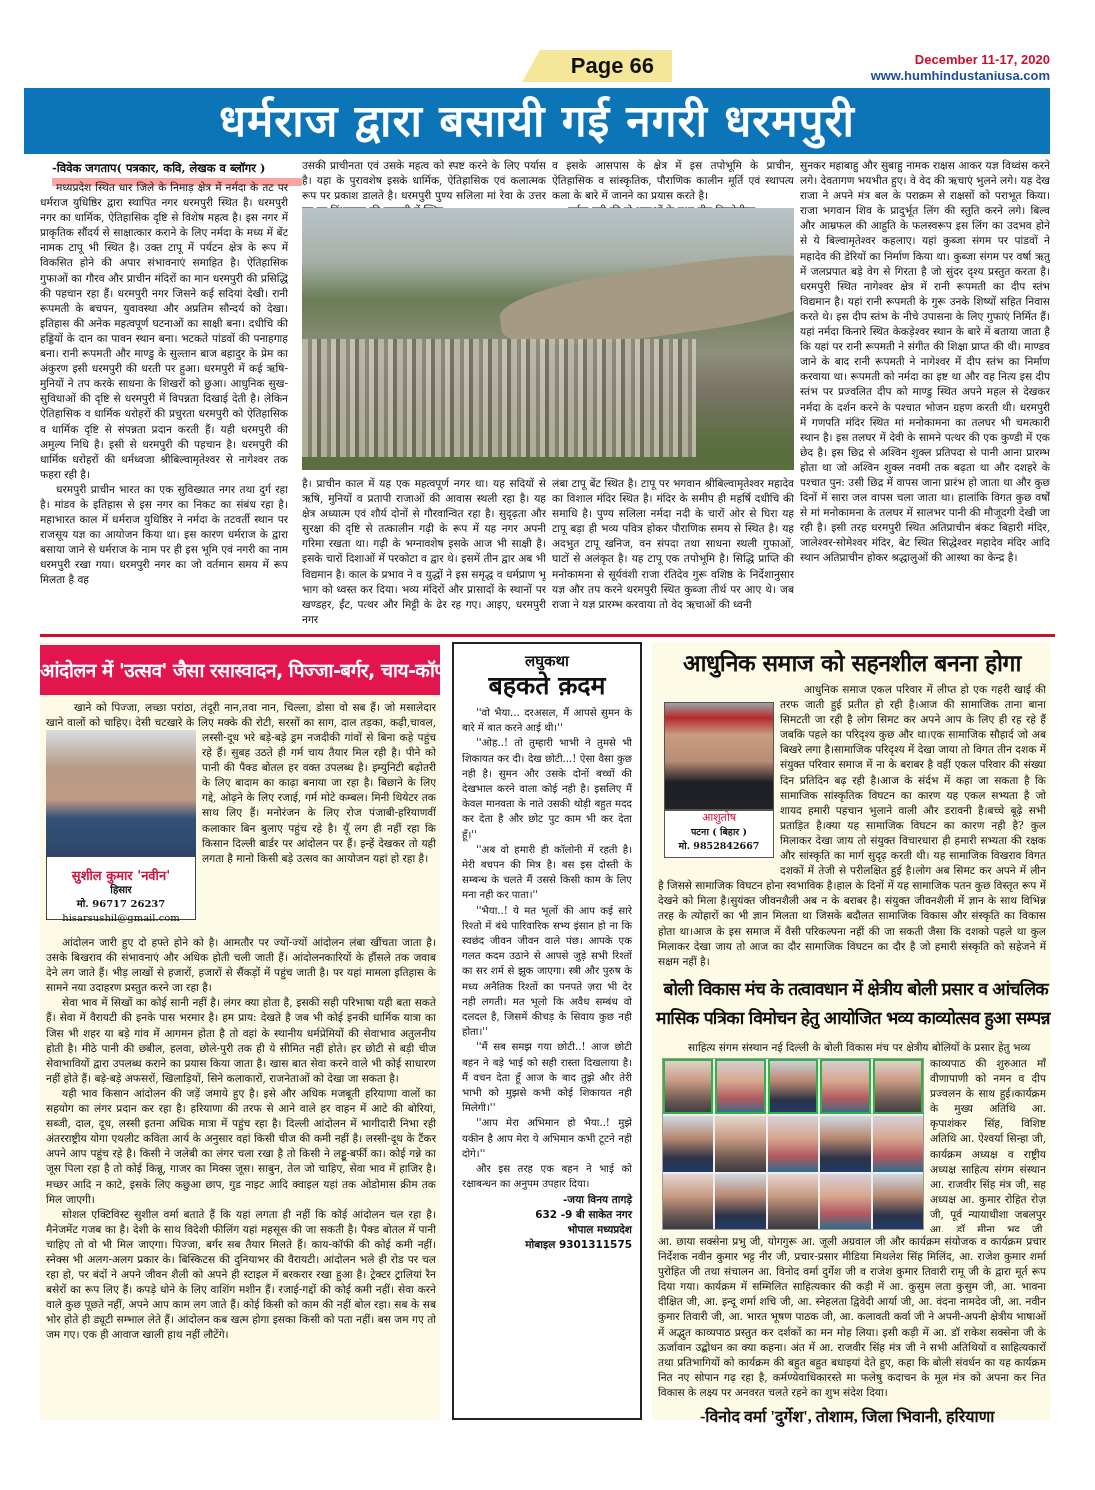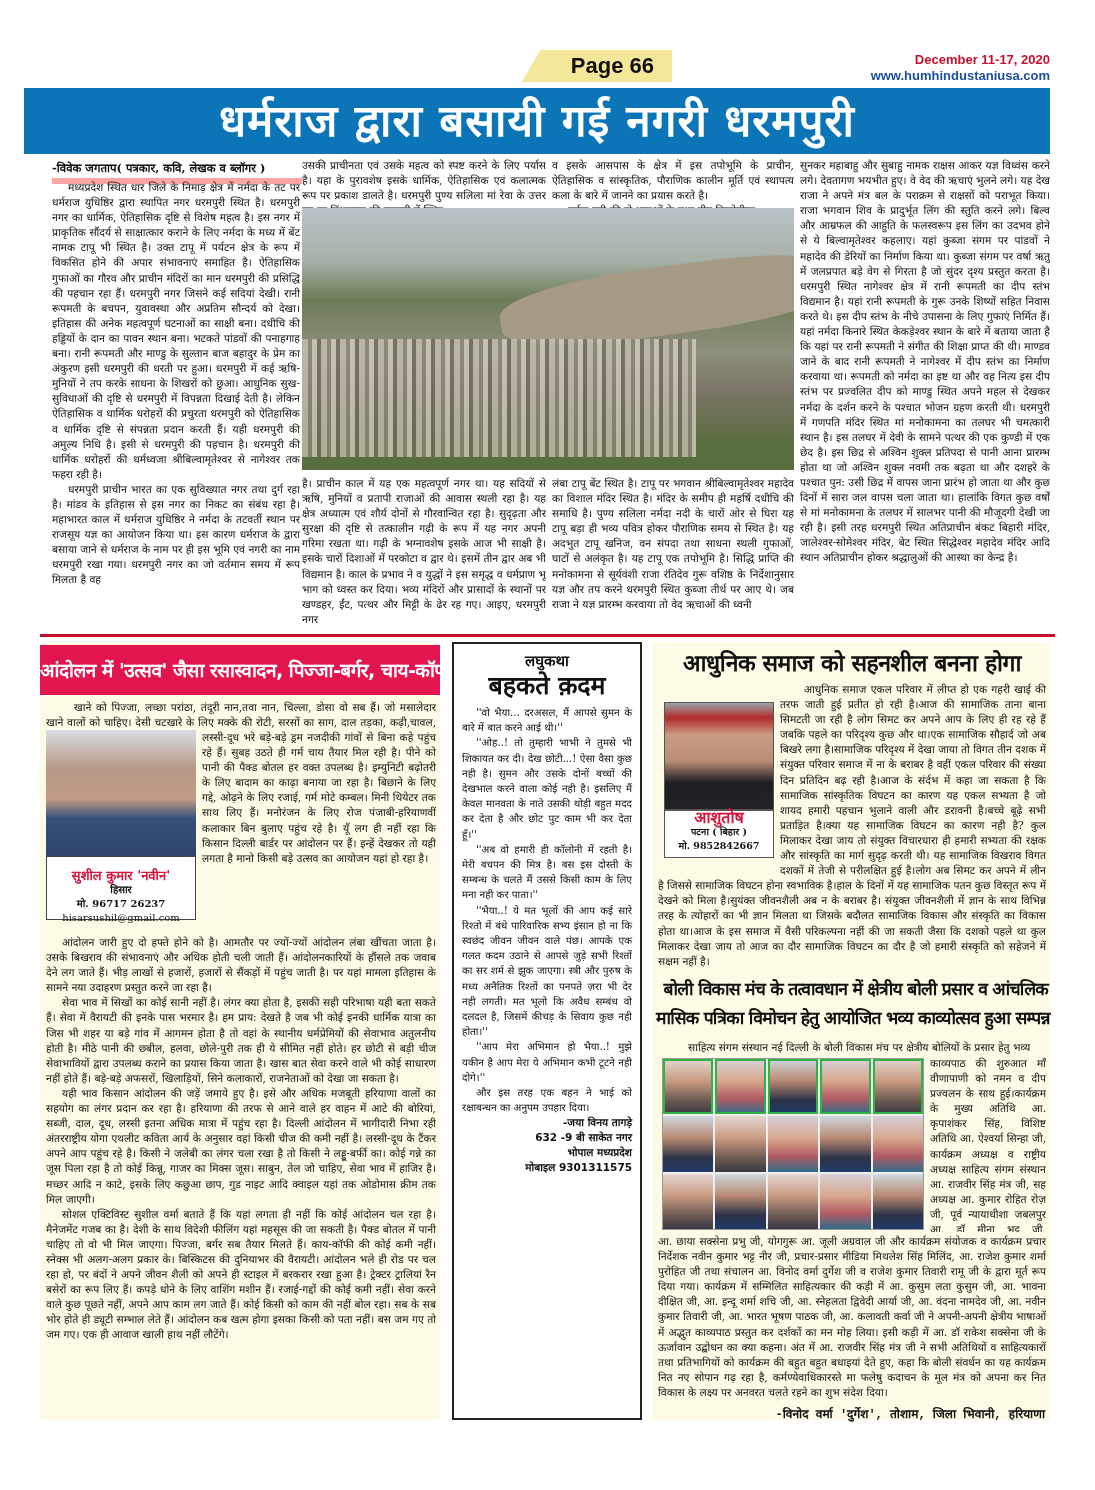--- a/index.html
+++ b/index.html
@@ -5,21 +5,21 @@
 *{box-sizing:border-box;margin:0;padding:0}
 body{width:1095px;height:1490px;background:#fff;font-family:"DejaVu Serif","Liberation Serif",serif;color:#111;position:relative;overflow:hidden}
 .masthead{position:absolute;left:24px;top:50px;width:1026px;height:32px}
 .brand{position:absolute;left:0;top:0;width:520px;height:32px;background:#0a8c4e;color:#fff;font-family:"DejaVu Sans",sans-serif;font-weight:bold;font-size:21px;line-height:32px;padding-left:4px}
 .brand .usa{font-style:italic;font-size:15px;margin-left:6px}
 .pagebox{position:absolute;left:498px;top:0;width:150px;height:32px;background:#f5e79a;clip-path:polygon(12% 0,100% 0,100% 100%,0 100%);font-family:"Liberation Sans",sans-serif;font-weight:bold;font-size:22px;line-height:32px;text-align:right;padding-right:18px}
 .dateblk{position:absolute;right:0;top:2px;text-align:right;font-family:"Liberation Sans",sans-serif;font-size:13px;line-height:16px}
 .dateblk .d{color:#c8102e;font-weight:bold}
 .dateblk .u{color:#1d4f9b;font-weight:bold}
 .headline{position:absolute;left:24px;top:88px;width:1026px;height:66px;background:#0c75b8;color:#fff;font-family:"DejaVu Sans",sans-serif;font-weight:bold;font-size:44px;line-height:66px;text-align:center;letter-spacing:1px}
-.byline{position:absolute;left:52px;top:160px;width:250px;font-size:11.5px;font-weight:bold;border-bottom:6px solid #fca5a5;padding-bottom:3px}
+.byline{position:absolute;left:52px;top:160px;width:250px;font-size:11.5px;font-weight:bold;border-bottom:8px solid #fca5a5;padding-bottom:3px}
 .col{position:absolute;font-size:10.6px;line-height:15.1px;text-align:justify;overflow:hidden}
 .col p{text-indent:16px}
 .photo-main{position:absolute;left:302px;top:208px;width:492px;height:262px;background:linear-gradient(180deg,#b9c3c8 0%,#a8b1a8 20%,#6b7d57 35%,#8e8f7c 55%,#7a7466 70%,#5a6f3f 90%);overflow:hidden}
 .photo-main .river{position:absolute;left:40%;top:22%;width:70%;height:26%;background:#a59a84;transform:rotate(-8deg);border-radius:40%}
 .photo-main .town{position:absolute;left:0;top:50%;width:80%;height:45%;background:repeating-linear-gradient(90deg,#c9c2b6 0 6px,#8e8678 6px 10px,#d8d2c4 10px 15px,#6e6a5e 15px 19px);opacity:.75}
 .divider-red{position:absolute;left:40px;top:634px;width:1015px;height:3px;background:#c8102e}
 .left-box{position:absolute;left:40px;top:642px;width:400px;height:778px;background:#fdfbe6}
 .red-banner{position:absolute;left:40px;top:645px;width:400px;height:50px;background:#e2154f;color:#fff;font-family:"DejaVu Sans",sans-serif;font-weight:bold;font-size:19px;line-height:50px;text-align:center;letter-spacing:-.5px;white-space:nowrap;overflow:hidden}
 .person1{position:absolute;left:46px;top:730px;width:150px;height:126px;background:linear-gradient(180deg,#d9dde3 0%,#b69a86 30%,#c19b86 55%,#35517a 70%,#2d4569 100%)}
 .person1-card{position:absolute;left:46px;top:856px;width:150px;height:64px;background:#fff;border:1px solid #444;text-align:center;font-size:10px;line-height:14px;padding-top:12px}
@@ -27,45 +27,45 @@
 .story-box{position:absolute;left:452px;top:642px;width:190px;height:778px;border:2px solid #222;background:#fff;padding:4px 8px}
 .story-box .kick{font-family:"DejaVu Sans",sans-serif;font-weight:bold;font-size:15px;text-align:center;margin-top:2px}
 .story-box .ttl{font-family:"DejaVu Sans",sans-serif;font-weight:bold;font-size:25px;text-align:center;line-height:32px;margin-bottom:3px}
 .story-box .body{font-size:10.2px;line-height:15.2px;text-align:justify}
 .story-box .body p{text-indent:14px}
 .story-box .sig{text-align:right;font-weight:bold;font-family:"DejaVu Sans",sans-serif;font-size:10.5px;line-height:15px}
 .right-box{position:absolute;left:652px;top:642px;width:398px;height:778px;background:#fdfbe6}
 .rb-title{position:absolute;left:656px;top:648px;width:392px;font-family:"DejaVu Sans",sans-serif;font-weight:bold;font-size:23px;line-height:30px;text-align:center;letter-spacing:-.5px}
 .person2{position:absolute;left:664px;top:702px;width:110px;height:108px;background:linear-gradient(180deg,#9aa4a8 0%,#b42a2a 14%,#c89b82 30%,#b98c74 55%,#1d1f25 75%,#202226 100%);border:1px solid #555}
 .person2-card{position:absolute;left:664px;top:810px;width:110px;height:48px;background:#fff;border:1px solid #555;text-align:center;font-size:9.5px;line-height:14px}
-.person2-card .nm{color:#d4143c;font-weight:bold;font-size:16px}
+.person2-card .nm{color:#d4143c;font-weight:normal;font-size:11px}
 .rb-title2{position:absolute;left:656px;top:975px;width:392px;font-family:"DejaVu Sans",sans-serif;font-weight:bold;font-size:17.5px;line-height:29px;text-align:right;letter-spacing:-.8px;white-space:nowrap}
 .collage{position:absolute;left:662px;top:1058px;width:262px;height:172px;display:grid;grid-template-columns:repeat(5,1fr);grid-template-rows:repeat(3,1fr);gap:2px;background:#eee;border:1px solid #999}
 .collage div{background:linear-gradient(180deg,#e4d6d0 0%,#c99a82 40%,#6d5a52 75%,#3a3a44 100%)}
 .collage div:nth-child(-n+5){outline:2px solid #2fb344;outline-offset:-2px}
 .collage div:nth-child(2n){background:linear-gradient(180deg,#d7d0d8 0%,#d7a78d 40%,#b25a62 72%,#2f6d8a 100%)}
 .collage div:nth-child(3n){background:linear-gradient(180deg,#cfd8e0 0%,#b88870 40%,#2c3348 75%,#1f3a6a 100%)}
-.endsig{position:absolute;left:700px;top:1405px;width:345px;text-align:right;font-family:Liberation Mono, monospace;font-weight:bold;font-size:12px}
+.endsig{position:absolute;left:700px;top:1405px;width:345px;text-align:left;font-family:Liberation Serif, serif;font-weight:bold;font-size:16px}
 </style>
 </head>
 <body>
 
 <div class="masthead">
   <div class="pagebox">Page 66</div>
   <div class="dateblk">
     <div class="d">December 11-17, 2020</div>
     <div class="u">www.humhindustaniusa.com</div>
   </div>
 </div>
 
 <div class="headline">धर्मराज द्वारा बसायी गई नगरी धरमपुरी</div>
 
 <div class="byline">-विवेक जगताप( पत्रकार, कवि, लेखक व  ब्लॉगर )</div>
 
-<div class="col" style="left:52px;top:180px;width:248px;height:452px;">
+<div class="col" style="left:40px;top:180px;width:248px;height:452px;">
   <p>मध्यप्रदेश स्थित धार जिले के निमाड़ क्षेत्र में नर्मदा के तट पर धर्मराज युधिष्ठिर द्वारा स्थापित नगर धरमपुरी स्थित है। धरमपुरी नगर का धार्मिक, ऐतिहासिक दृष्टि से विशेष महत्व है। इस नगर में प्राकृतिक सौंदर्य से साक्षात्कार कराने के लिए नर्मदा के मध्य में बेंट नामक टापू भी स्थित है। उक्त टापू में पर्यटन क्षेत्र के रूप में विकसित होने की अपार संभावनाएं समाहित है। ऐतिहासिक गुफाओं का गौरव और प्राचीन मंदिरों का मान धरमपुरी की प्रसिद्धि की पहचान रहा हैं। धरमपुरी नगर जिसने कई सदियां देखी। रानी रूपमती के बचपन, युवावस्था और अप्रतिम सौन्दर्य को देखा। इतिहास की अनेक महत्वपूर्ण घटनाओं का साक्षी बना। दधीचि की हड्डियों के दान का पावन स्थान बना। भटकते पांडवों की पनाहगाह बना। रानी रूपमती और माण्डु के सुल्तान बाज बहादुर के प्रेम का अंकुरण इसी धरमपुरी की धरती पर हुआ। धरमपुरी में कई ऋषि-मुनियों ने तप करके साधना के शिखरों को छुआ। आधुनिक सुख-सुविधाओं की दृष्टि से धरमपुरी में विपन्नता दिखाई देती है। लेकिन ऐतिहासिक व धार्मिक धरोहरों की प्रचुरता धरमपुरी को ऐतिहासिक व धार्मिक दृष्टि से संपन्नता प्रदान करती हैं। यही धरमपुरी की अमुल्य निधि है। इसी से धरमपुरी की पहचान है। धरमपुरी की धार्मिक धरोहरों की धर्मध्वजा श्रीबिल्वामृतेश्वर से नागेश्वर तक फहरा रही है।</p>
   <p>धरमपुरी प्राचीन भारत का एक सुविख्यात नगर तथा दुर्ग रहा है। मांडव के इतिहास से इस नगर का निकट का संबंध रहा है। महाभारत काल में धर्मराज युधिष्ठिर ने नर्मदा के तटवर्ती स्थान पर राजसूय यज्ञ का आयोजन किया था। इस कारण धर्मराज के द्वारा बसाया जाने से धर्मराज के नाम पर ही इस भूमि एवं नगरी का नाम धरमपुरी रखा गया। धरमपुरी नगर का जो वर्तमान समय में रूप मिलता है वह</p>
 </div>
 <div class="col" style="left:302px;top:158px;width:244px;height:50px;">
   <div>उसकी प्राचीनता एवं उसके महत्व को स्पष्ट करने के लिए पर्यास है। यहा के पुरावशेष इसके धार्मिक, ऐतिहासिक एवं कलात्मक रूप पर प्रकाश डालते है। धरमपुरी पुण्य सलिला मां रेवा के उत्तर तट पर विंध्याचल की तलहटी में स्थित</div>
 </div>
 <div class="col" style="left:552px;top:158px;width:242px;height:50px;">
   <div>व इसके आसपास के क्षेत्र में इस तपोभूमि के प्राचीन, ऐतिहासिक व सांस्कृतिक, पौराणिक कालीन मूर्ति एवं स्थापत्य कला के बारे में जानने का प्रयास करते है।</div>
   <p>नर्मदा नदी की दो धाराओं के मध्य तीन किलोमीटर</p>
 </div>
@@ -110,20 +110,21 @@
 </div>
 
 <div class="story-box">
   <div class="kick">लघुकथा</div>
   <div class="ttl">बहकते क़दम</div>
   <div class="body">
     <p>''वो भैया... दरअसल, मैं आपसे सुमन के बारे में बात करने आई थी।''</p>
     <p>''ओह..! तो तुम्हारी भाभी ने तुमसे भी शिकायत कर दी। देख छोटी...! ऐसा वैसा कुछ नही है। सुमन और उसके दोनों बच्चों की देखभाल करने वाला कोई नही है। इसलिए मैं केवल मानवता के नाते उसकी थोड़ी बहुत मदद कर देता है और छोट पुट काम भी कर देता हूँ।''</p>
     <p>''अब वो हमारी ही कॉलोनी में रहती है। मेरी बचपन की मित्र है। बस इस दोस्ती के सम्बन्ध के चलते मैं उससे किसी काम के लिए मना नही कर पाता।''</p>
     <p>''भैया..! ये मत भूलों की आप कई सारे रिश्तो में बंधे पारिवारिक सभ्य इंसान हो ना कि स्वछंद जीवन जीवन वाले पंछ। आपके एक गलत कदम उठाने से आपसे जुड़े सभी रिश्तों का सर शर्म से झुक जाएगा। स्त्री और पुरुष के मध्य अनैतिक रिश्तों का पनपते ज़रा भी देर नही लगती। मत भूलो कि अवैध सम्बंध वो दलदल है, जिसमें कीचड़ के सिवाय कुछ नही होता।''</p>
+    <p>''मैं सब समझ गया छोटी..! आज छोटी बहन ने बड़े भाई को सही रास्ता दिखलाया है। मैं वचन देता हूँ आज के बाद तुझे और तेरी भाभी को मुझसे कभी कोई शिकायत नही मिलेगी।''</p>
     <p>''आप मेरा अभिमान हो भैया..! मुझे यकीन है आप मेरा ये अभिमान कभी टूटने नही दोगे।''</p>
     <p>और इस तरह एक बहन ने भाई को रक्षाबन्धन का अनुपम उपहार दिया।</p>
   </div>
   <div class="sig">
     <div>-जया विनय तागड़े</div>
     <div>632 -9 बी साकेत नगर</div>
     <div>भोपाल मध्यप्रदेश</div>
     <div>मोबाइल 9301311575</div>
   </div>
 </div>

